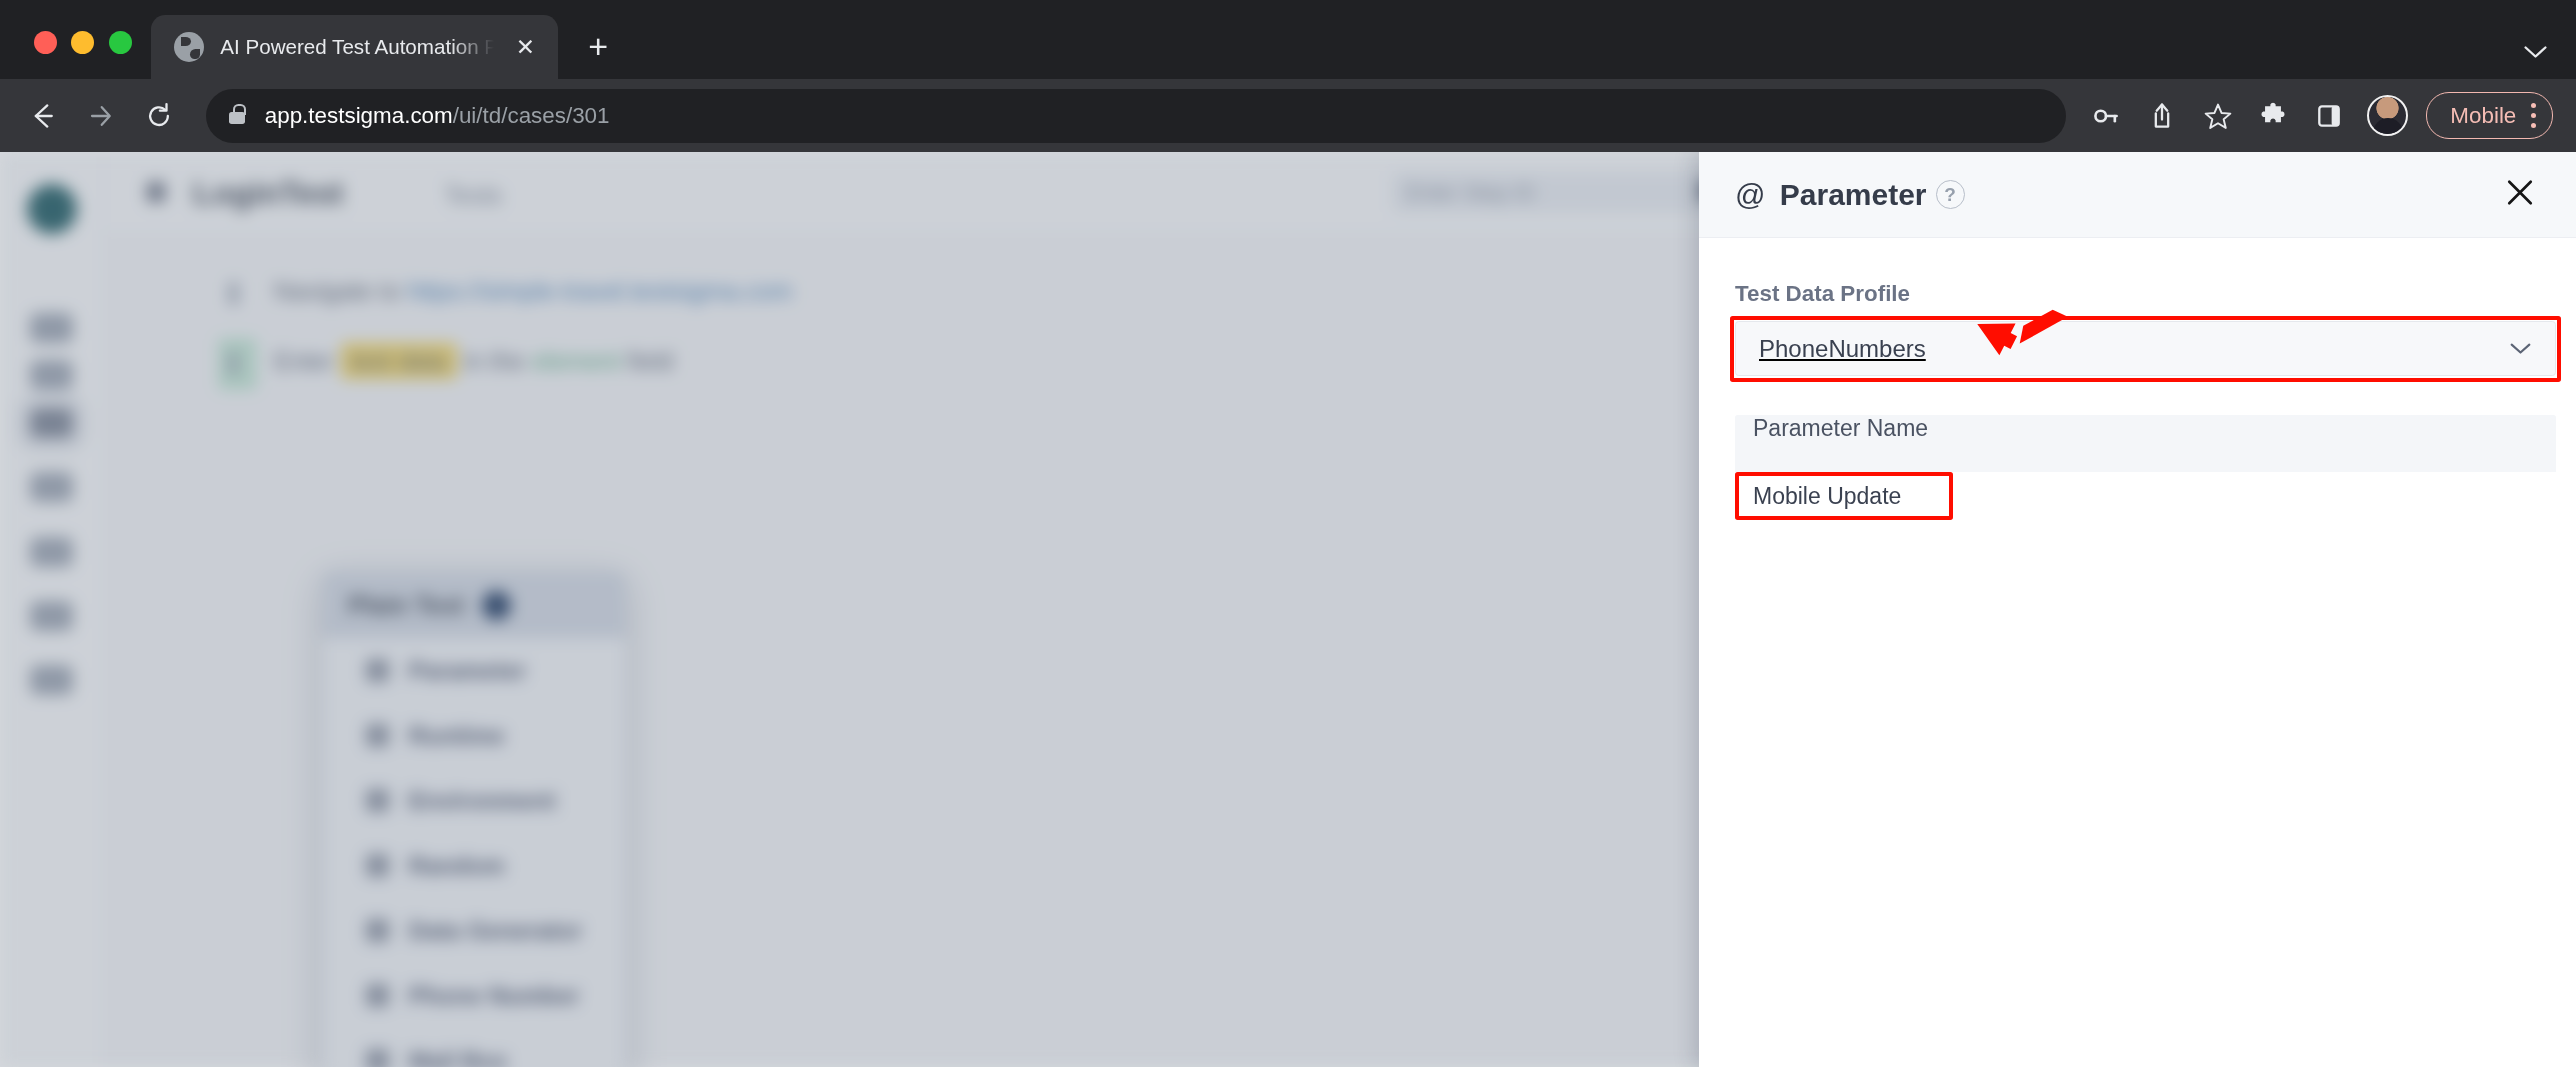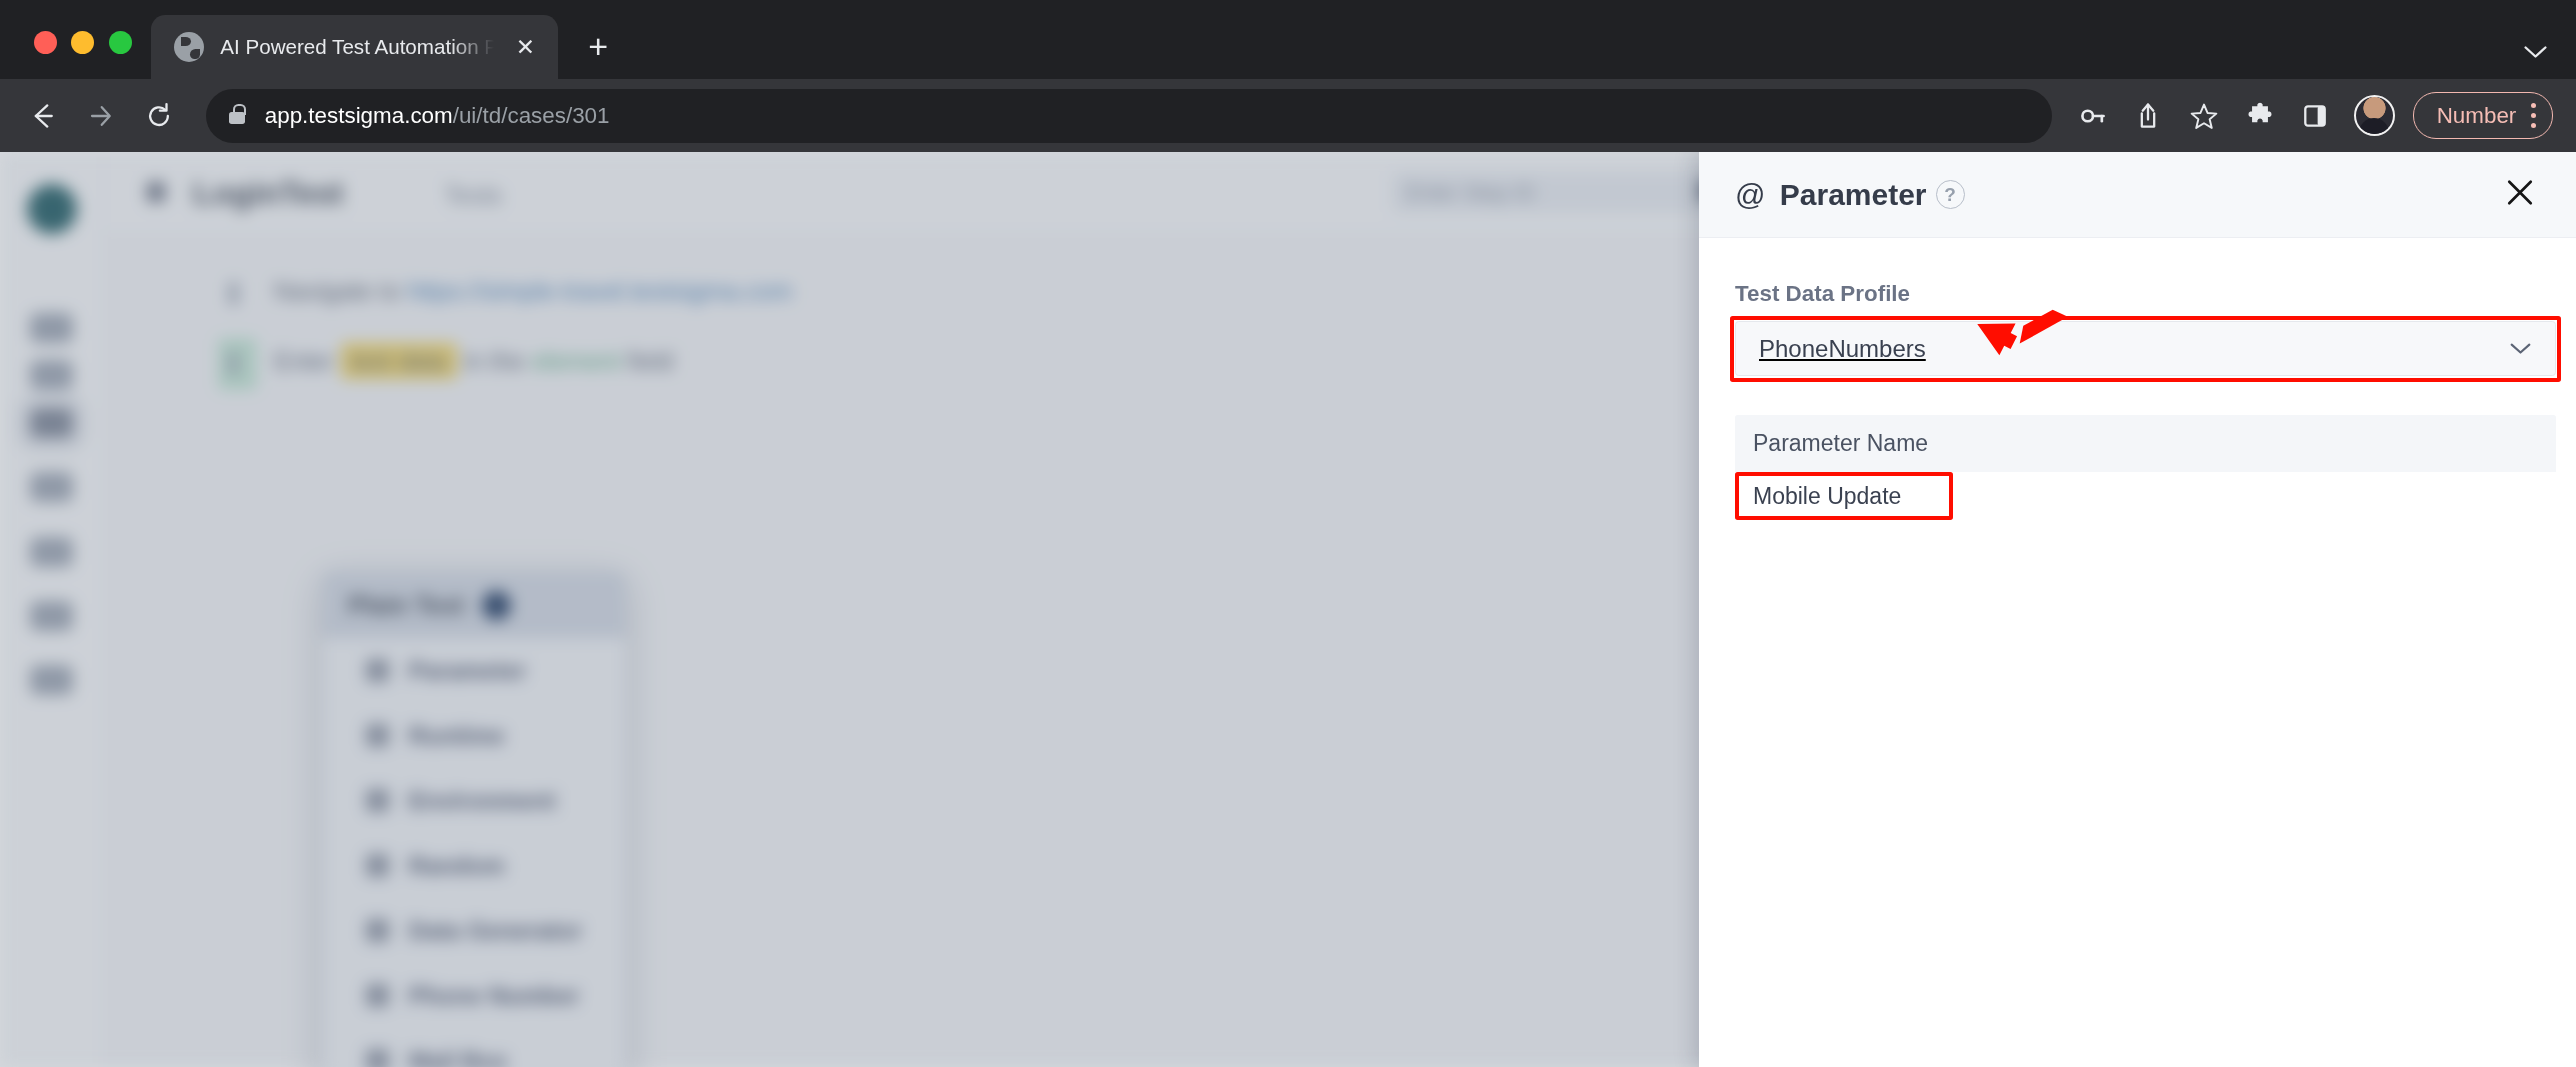--- a/index.html
+++ b/index.html
@@ -302,21 +302,21 @@
   }
   .select-caret { margin-left: auto; color:#6b7385; font-size: 19.7px; }
 
   .hl-red { position: absolute; border: 4.5px solid #ff0d00; border-radius: 2.7px; pointer-events: none; }
   #hl-select { left: -5.4px; right: -5.4px; top: -5.4px; bottom: -5.4px; }
 
   .table-head {
     margin-top: 39px;
     height: 57px;
     background: #f4f6f9;
-    display:flex; align-items:center;
+    display:flex; 
     padding-left: 18px;
     font-size: 23px; color: #4a5262;
     border-radius: 2.7px 2.7px 0 0;
   }
   .table-row {
     height: 48px; display:flex; align-items:center;
     padding-left: 18px;
     font-size: 23px; color: #3a4150;
     position: relative;
     width: 218px;
@@ -405,21 +405,21 @@
     <div class="tb-icon">
       <svg width="30" height="30" viewBox="0 0 34 34">
           <rect x="6" y="6" width="22" height="22" rx="3" stroke="#e8eaed" stroke-width="2.6" fill="none"></rect>
           <rect x="20" y="6" width="8" height="22" rx="3" fill="#e8eaed"></rect>
         </svg>
     </div>
 
     <div class="avatar"></div>
 
     <div class="update-btn">
-      <span>Number</span>
+      <span>Mobile</span>
       <span class="kebab">
           <i></i>
           <i></i>
           <i></i>
         </span>
     </div>
   </div>
 
   <div class="viewport">
 

